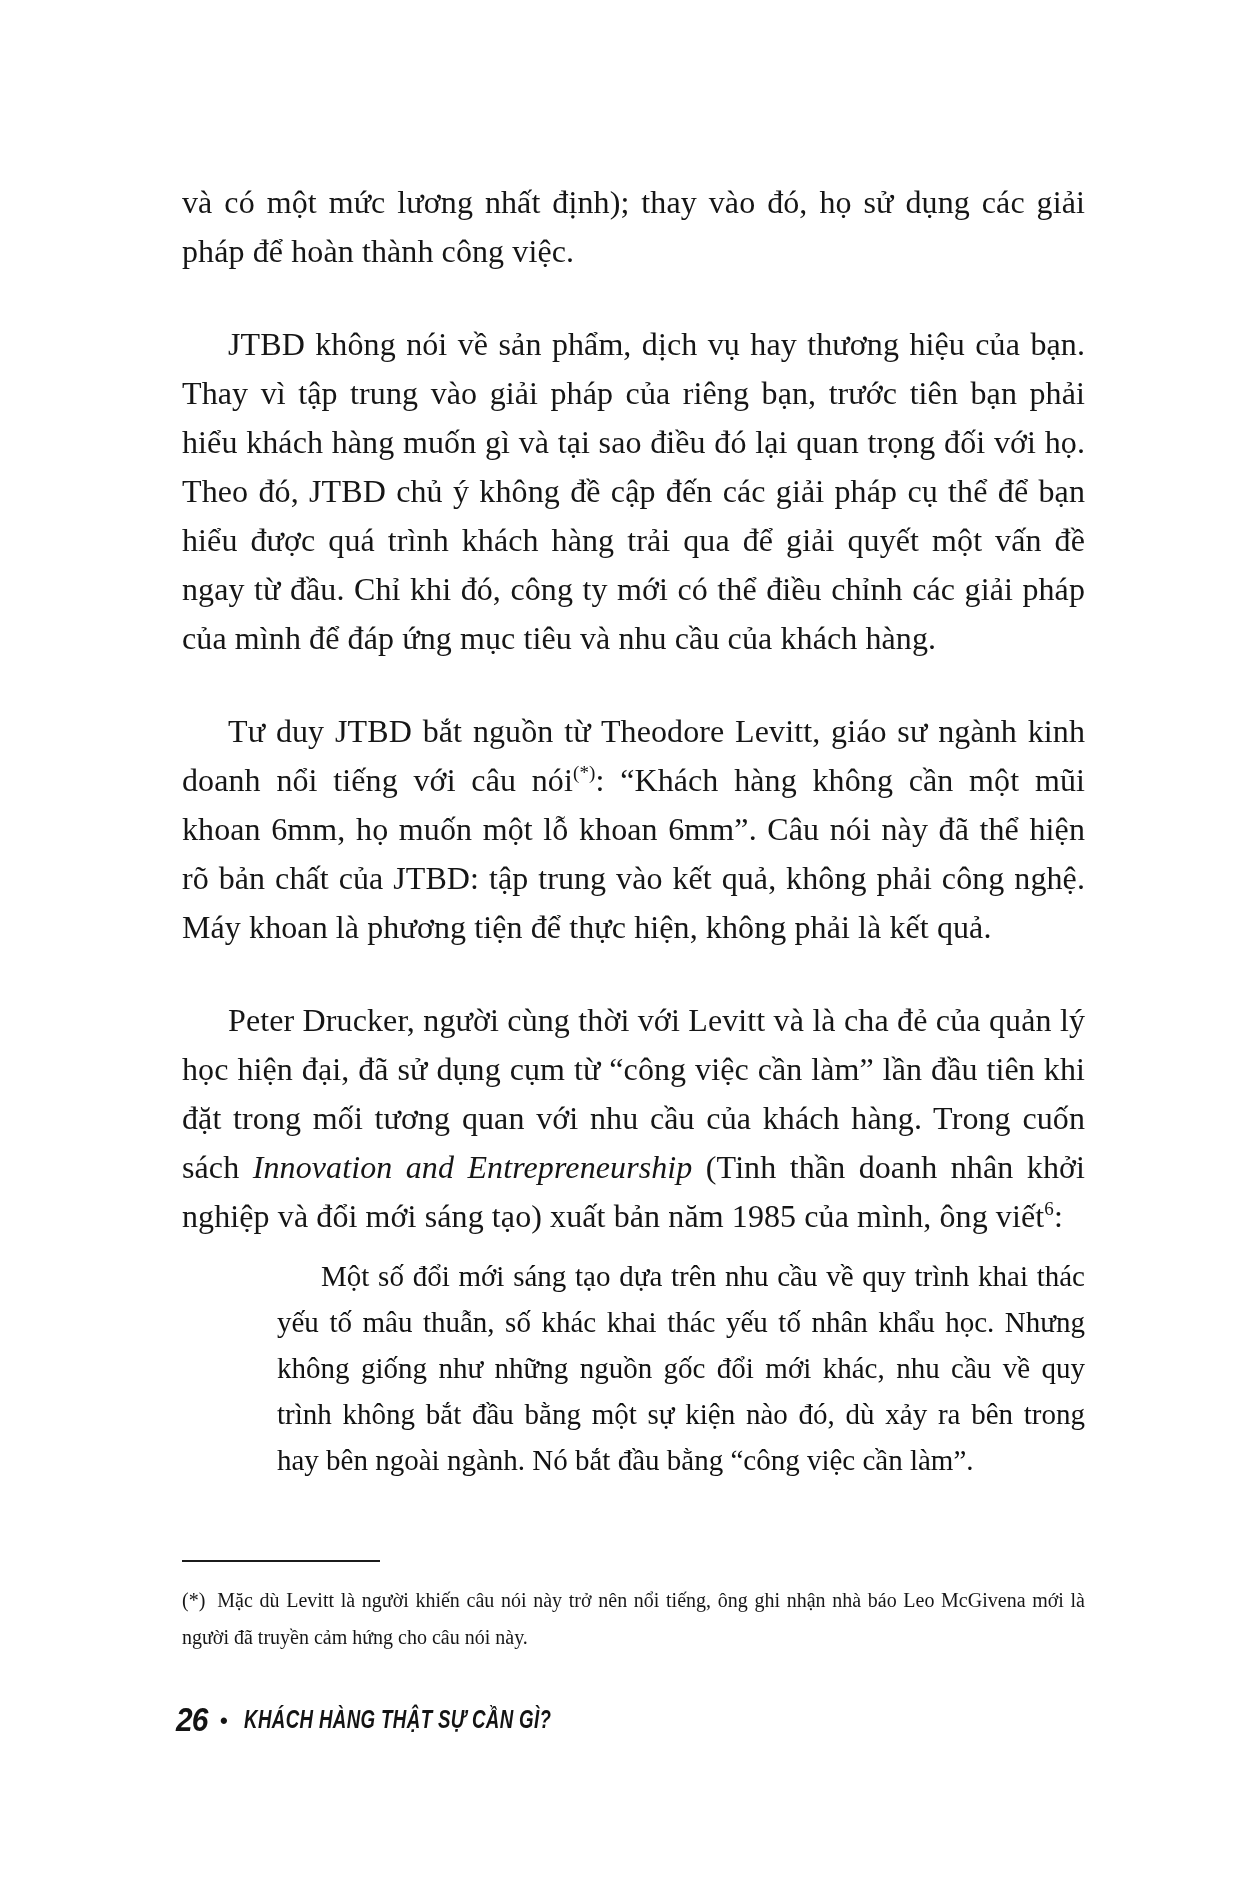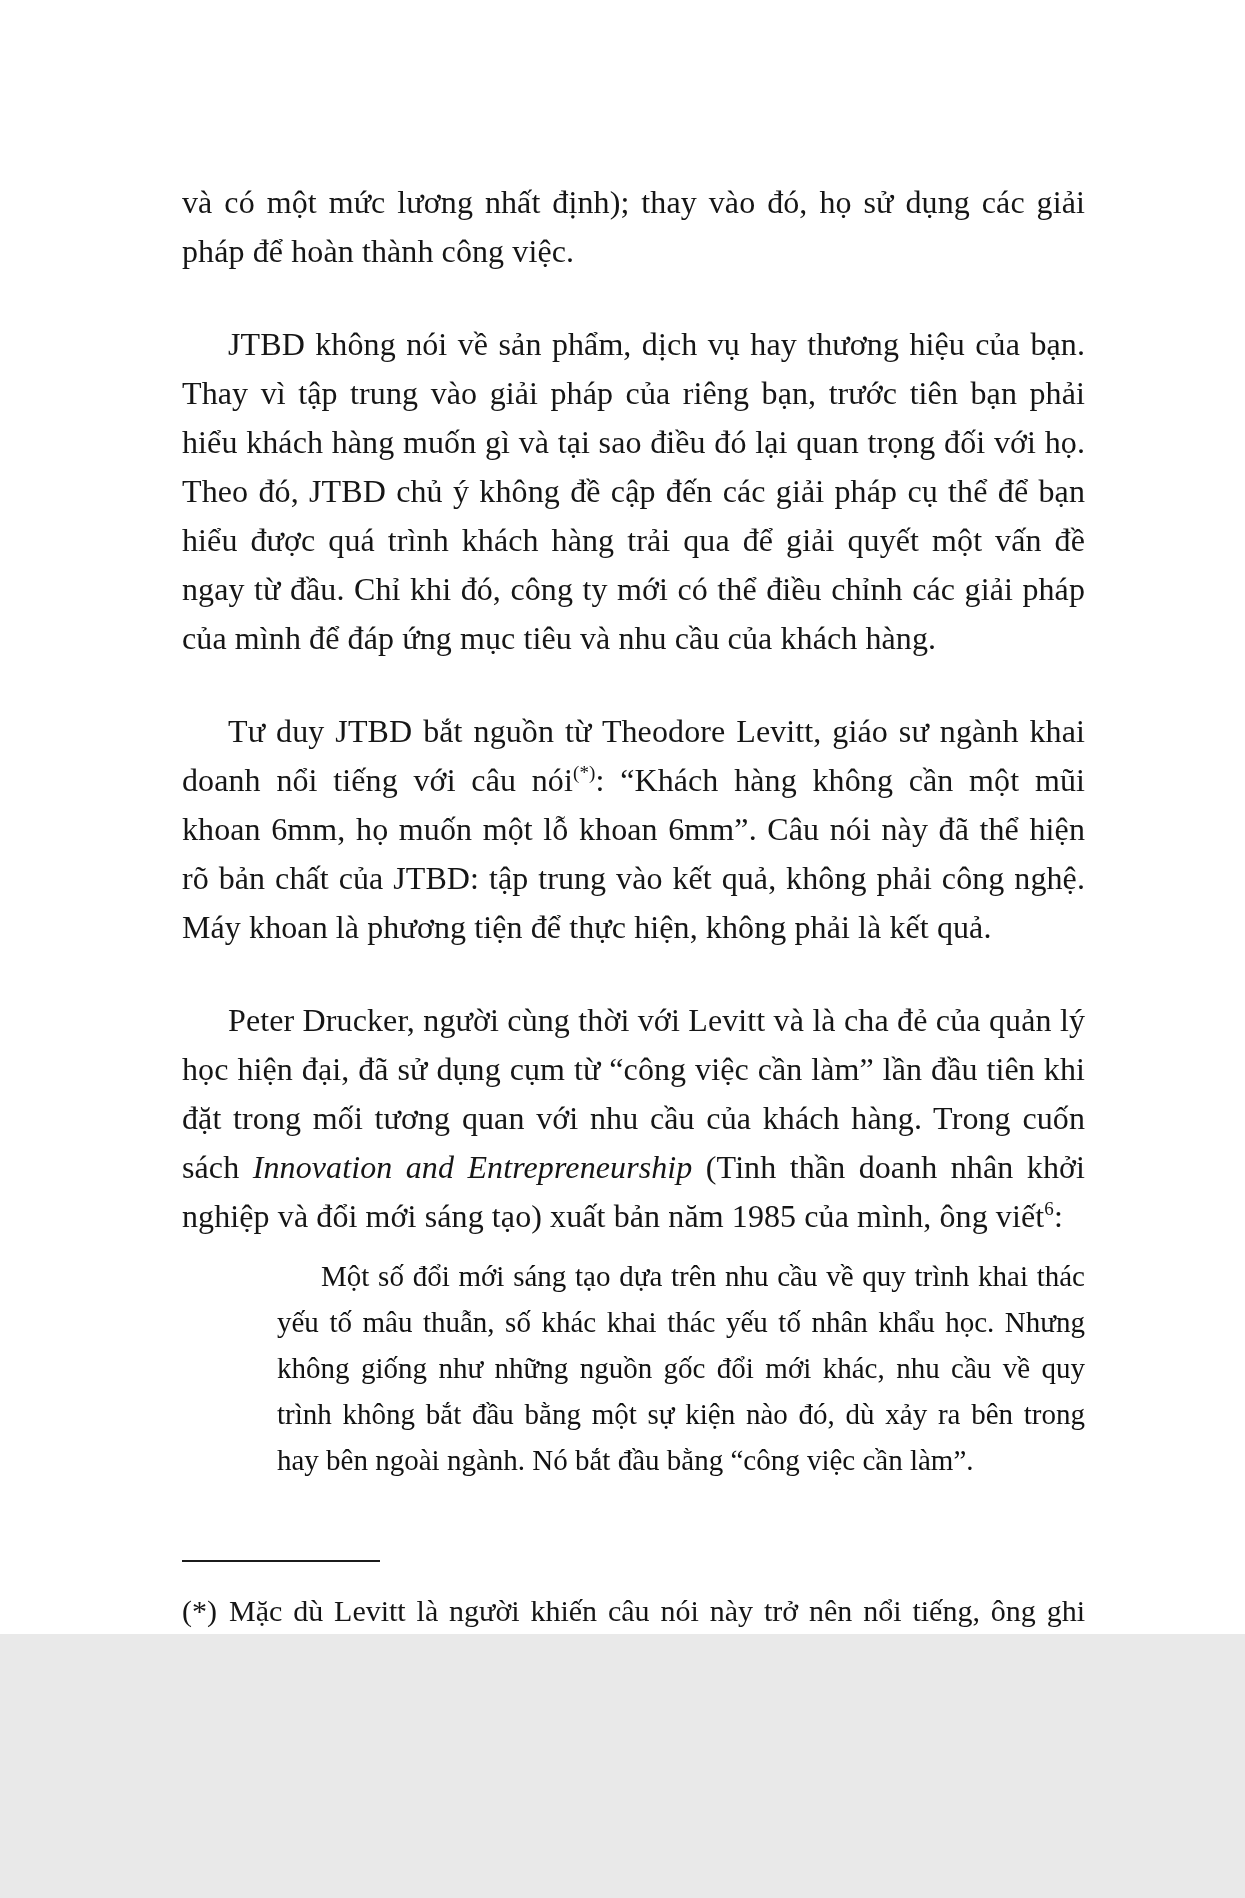--- a/index.html
+++ b/index.html
@@ -5,21 +5,21 @@
   html, body { margin: 0; padding: 0; }
   body {
     width: 1245px;
     height: 1898px;
     background: #e9e9e9;
     font-family: "Liberation Serif", serif;
   }
   .page {
     position: relative;
     width: 1245px;
-    height: 1634px;
+    height: 1898px;
     background: #ffffff;
     color: #161616;
     overflow: hidden;
   }
   .text-block {
     position: absolute;
     left: 182px;
     top: 178px;
     width: 903px;
   }
@@ -53,21 +53,21 @@
     top: 1560px;
     width: 903px;
   }
   .fn-rule {
     width: 198px;
     height: 0;
     border-top: 2px solid #1b1b1b;
     margin: 0 0 13px 0;
   }
   .footnote-text {
-    font-size: 30px;
+    font-size: 20px;
     line-height: 37px;
     text-align: justify;
   }
   .footnote-text .fn-marker { margin-right: 12px; }
   .page-footer {
     position: absolute;
     left: 176px;
     top: 1700px;
     display: flex;
     align-items: center;
@@ -103,21 +103,21 @@
 
     <p class="body-p">
       <span>và có một mức lương nhất định); thay vào đó, họ sử dụng các giải pháp để hoàn thành công việc.</span>
     </p>
 
     <p class="body-p indent">
       <span>JTBD không nói về sản phẩm, dịch vụ hay thương hiệu của bạn. Thay vì tập trung vào giải pháp của riêng bạn, trước tiên bạn phải hiểu khách hàng muốn gì và tại sao điều đó lại quan trọng đối với họ. Theo đó, JTBD chủ ý không đề cập đến các giải pháp cụ thể để bạn hiểu được quá trình khách hàng trải qua để giải quyết một vấn đề ngay từ đầu. Chỉ khi đó, công ty mới có thể điều chỉnh các giải pháp của mình để đáp ứng mục tiêu và nhu cầu của khách hàng.</span>
     </p>
 
     <p class="body-p indent">
-      <span>Tư duy JTBD bắt nguồn từ Theodore Levitt, giáo sư ngành khai doanh nổi tiếng với câu nói</span><sup class="note-ref">(*)</sup><span>: “Khách hàng không cần một mũi khoan 6mm, họ muốn một lỗ khoan 6mm”. Câu nói này đã thể hiện rõ bản chất của JTBD: tập trung vào kết quả, không phải công nghệ. Máy khoan là phương tiện để thực hiện, không phải là kết quả.</span>
+      <span>Tư duy JTBD bắt nguồn từ Theodore Levitt, giáo sư ngành kinh doanh nổi tiếng với câu nói</span><sup class="note-ref">(*)</sup><span>: “Khách hàng không cần một mũi khoan 6mm, họ muốn một lỗ khoan 6mm”. Câu nói này đã thể hiện rõ bản chất của JTBD: tập trung vào kết quả, không phải công nghệ. Máy khoan là phương tiện để thực hiện, không phải là kết quả.</span>
     </p>
 
     <p class="body-p indent">
       <span>Peter Drucker, người cùng thời với Levitt và là cha đẻ của quản lý học hiện đại, đã sử dụng cụm từ “công việc cần làm” lần đầu tiên khi đặt trong mối tương quan với nhu cầu của khách hàng. Trong cuốn sách </span><em class="book-title-inline">Innovation and Entrepreneurship</em><span> (Tinh thần doanh nhân khởi nghiệp và đổi mới sáng tạo) xuất bản năm 1985 của mình, ông viết</span><sup class="note-ref">6</sup><span>:</span>
     </p>
 
     <blockquote class="quote">
       <span>Một số đổi mới sáng tạo dựa trên nhu cầu về quy trình khai thác yếu tố mâu thuẫn, số khác khai thác yếu tố nhân khẩu học. Nhưng không giống như những nguồn gốc đổi mới khác, nhu cầu về quy trình không bắt đầu bằng một sự kiện nào đó, dù xảy ra bên trong hay bên ngoài ngành. Nó bắt đầu bằng “công việc cần làm”.</span>
     </blockquote>
 

